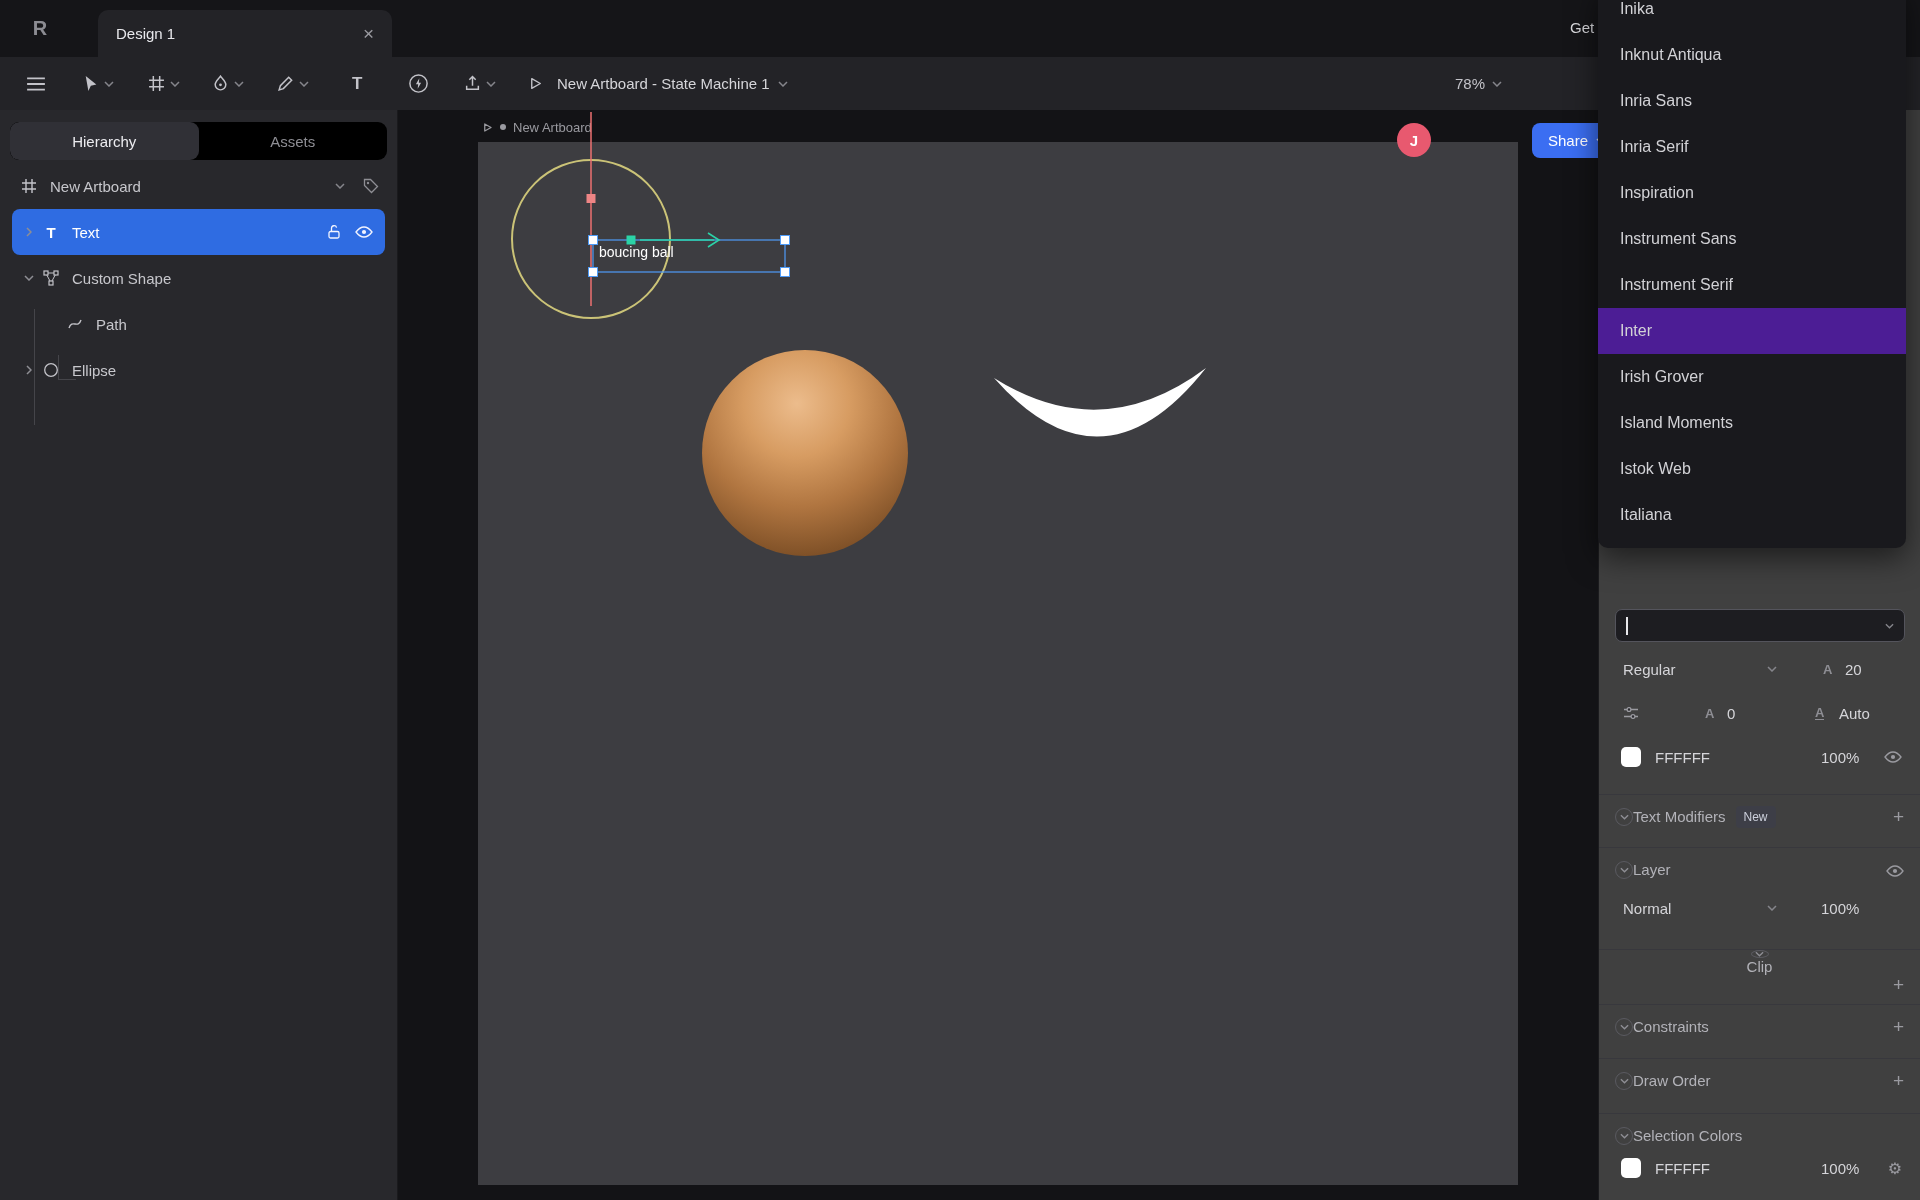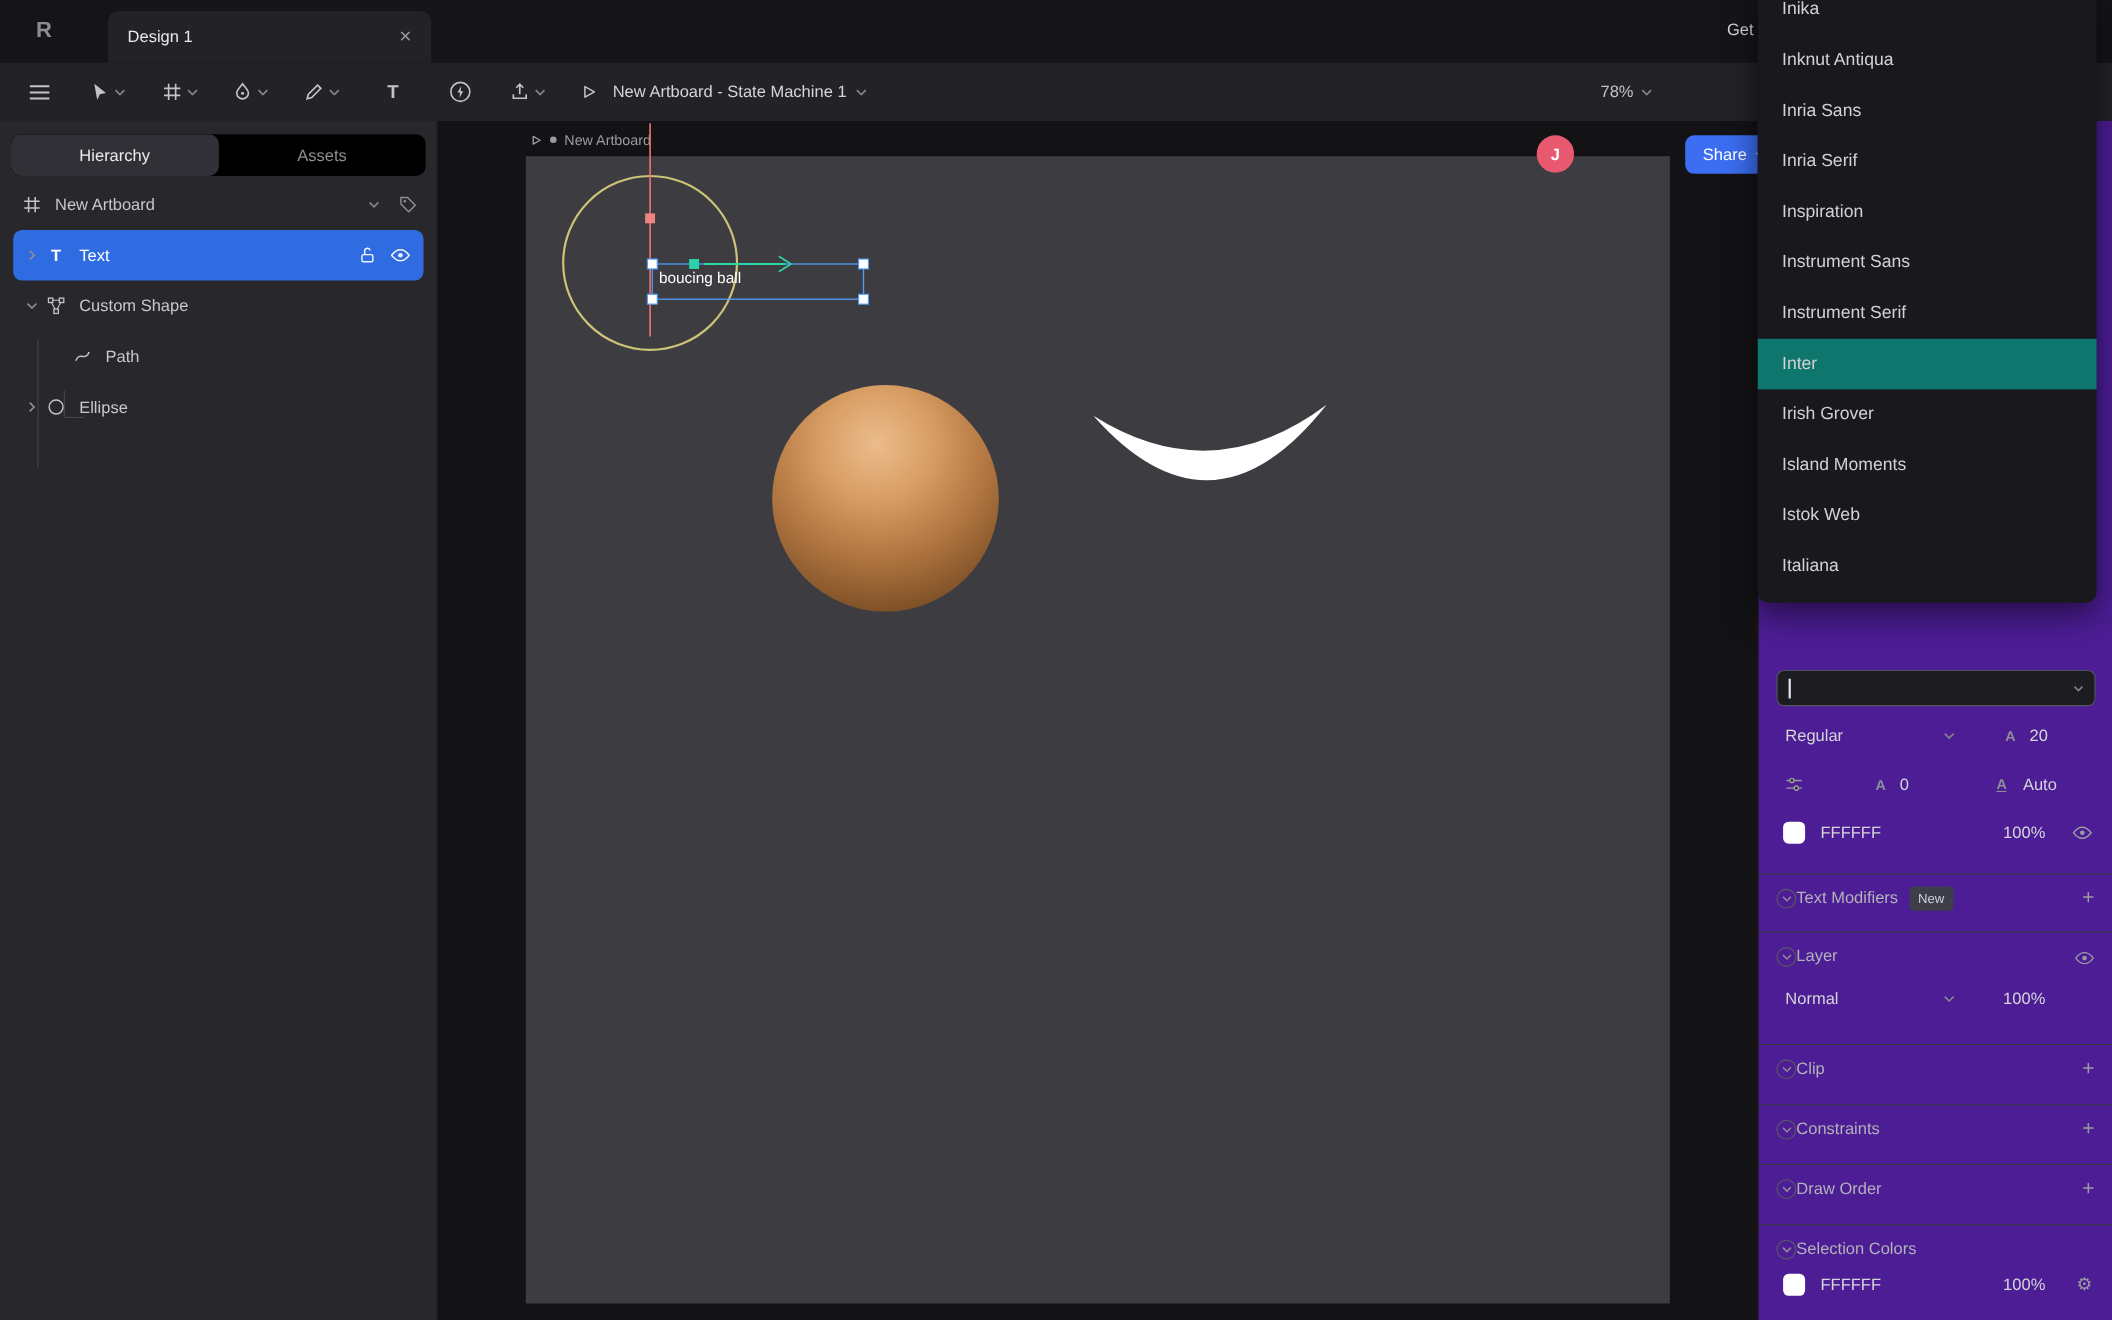--- a/index.html
+++ b/index.html
@@ -65,21 +65,21 @@
   .ab-dot { width:6px; height:6px; border-radius:50%; background:#9a9aa0; }
   .ycircle { position:absolute; left:113px; top:49px; width:160px; height:160px; border-radius:50%;
              border:2px solid rgba(211,202,122,0.95); }
   .sphere { position:absolute; left:304px; top:240px; width:206px; height:206px; border-radius:50%;
             background:radial-gradient(circle at 46% 26%, #ecbc8c 0%, #d79c62 28%, #b07540 55%, #7d4f26 82%, #5e3a1b 100%); }
   .overlay { position:absolute; left:0; top:0; width:1522px; height:1090px; pointer-events:none; }
   .canvas-text { position:absolute; left:201px; top:134px; width:190px; height:26px; color:#ffffff;
                  font-size:14px; white-space:nowrap; }
 
   
-  .inspector { position:absolute; top:110px; right:0; width:322px; bottom:0; background:#4c1d95;
+  .inspector { position:absolute; top:110px; right:0; width:322px; bottom:0; background:#404040;
                border-left:1px solid #1c1c1f; z-index:20; font-size:15px; color:#d5d5d9;text-decoration:underline; }
   .font-input { position:absolute; left:16px; top:499px; width:290px; height:33px; background:#1d1d21;
                 border:1px solid #54545c; border-radius:7px; display:flex; align-items:center; padding:0 10px; }
   .caret-bar { width:1.5px; height:18px; background:#e8e8ec; }
   .font-input .chev { margin-left:auto; }
   .prow { position:absolute; left:16px; right:16px; height:34px; display:flex; align-items:center; }
   .r-weight { top:542px; }
   .r-spacing { top:586px; }
   .r-fill { top:630px; }
   .r-selfill { top:1041px; }
@@ -88,30 +88,30 @@
   .swatch { width:20px; height:20px; border-radius:5px; background:#fff; }
   .pct { position:absolute; left:206px; }
   .row-right-ico { position:absolute; right:2px; color:#9a9aa0; }
   .sec { position:absolute; left:0; right:0; height:44px; border-top:1px solid #38383d;
          display:flex; align-items:center; padding:0 16px; color:#b2b2b8; }
   .sec .s-lbl { }
   .chev-circle { width:18px; height:18px; border-radius:50%; border:1.3px solid #5a5a60; display:flex;
                  align-items:center; justify-content:center; color:#8e8e94; }
   .sec-right { margin-left:auto; color:#9a9aa0; font-size:19px; line-height:1; }
   .badge-new { margin-left:10px; background:#3d3e47; color:#ccd0dc; font-size:12px; padding:4px 8px; border-radius:4px; }
-  .s-textmod { top:684px; } .s-layer { top:737px; } .s-clip { top:839px; }
+  .s-textmod { top:684px; } .s-layer { top:737px; } .s-clip { top:839px;flex-direction:column; }
   .s-constraints { top:894px; } .s-draworder { top:948px; } .s-selcolors { top:1003px; }
   .r-blend { top:781px; }
 
   
   .dropdown { position:absolute; left:1598px; top:-14px; width:308px; background:#19191d;
               border-radius:0 0 10px 10px; box-shadow:0 10px 30px rgba(0,0,0,0.55);
               padding-bottom:10px; z-index:40; }
   .dd-item { height:46px; display:flex; align-items:center; padding-left:22px; color:#d2d2d6; font-size:16px; }
-  .dd-item.hl { background:#0f766e; }
+  .dd-item.hl { background:#4c1d95; }
 </style>
 </head>
 <body>
 
 <div id="app">
 
   <div class="tabbar">
     <div class="logo">R</div>
     <div class="tab">
       <span class="tab-label">Design 1</span>

